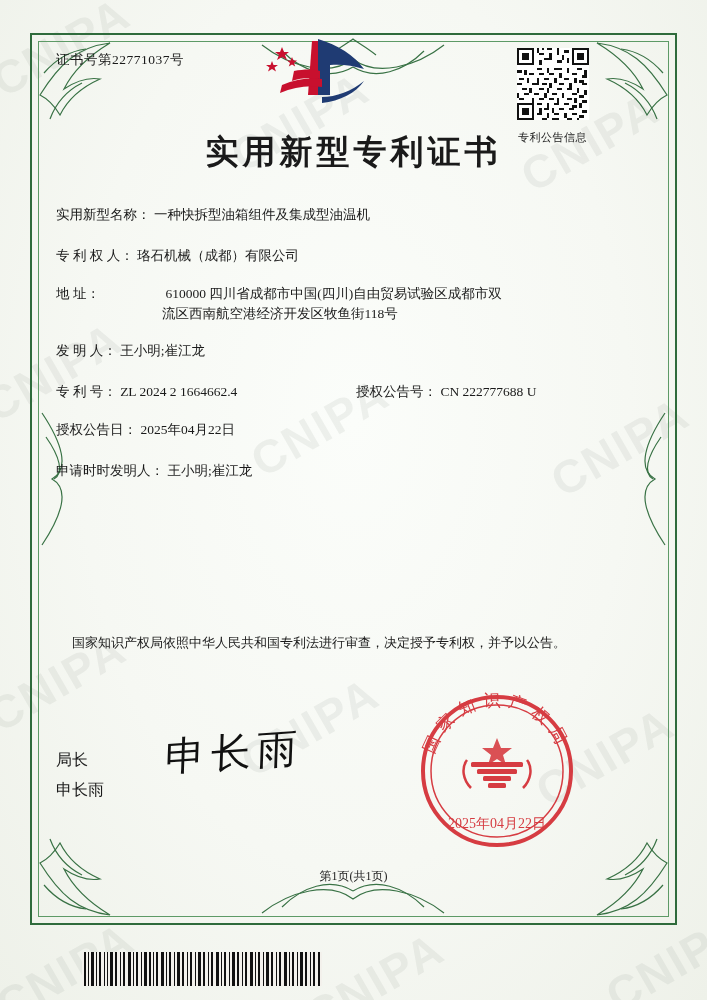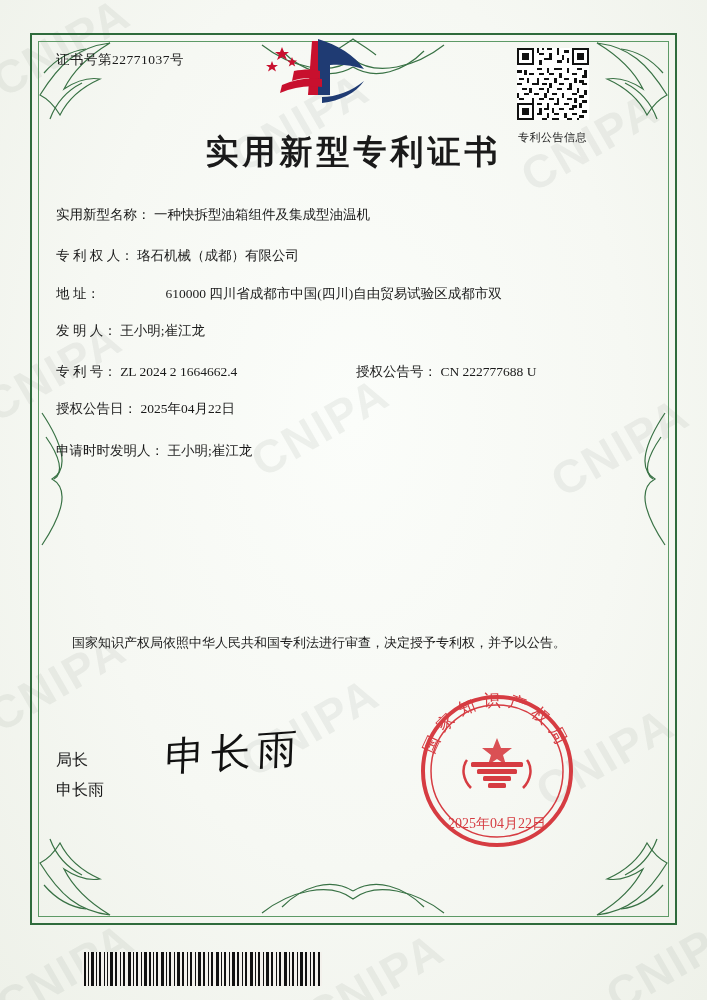--- a/index.html
+++ b/index.html
@@ -380,20 +380,21 @@
     <div class="spacer-sm"></div>
 
     <div class="row">
       <span class="lbl">专 利 权 人：</span>
       <span class="val">珞石机械（成都）有限公司</span>
     </div>
 
     <div class="row">
       <span class="lbl lbl-w1">地        址：</span>
       <span class="val">610000 四川省成都市中国(四川)自由贸易试验区成都市双</span>
+      <span class="addr-line2">流区西南航空港经济开发区牧鱼街118号</span>
     </div>
 
     <div class="row">
       <span class="lbl">发  明  人：</span>
       <span class="val">王小明;崔江龙</span>
     </div>
 
     <div class="spacer-sm"></div>
 
     <div class="row row-2col">
@@ -451,20 +452,21 @@
         <rect x="-20" y="1" width="40" height="5" rx="1.5" stroke="none"></rect>
         <rect x="-14" y="8" width="28" height="5" rx="1.5" stroke="none"></rect>
         <rect x="-9" y="15" width="18" height="5" rx="1.5" stroke="none"></rect>
         <path d="M-30 -8 C -36 0, -34 12, -26 20" fill="none" stroke-width="2.5"></path>
         <path d="M30 -8 C 36 0, 34 12, 26 20" fill="none" stroke-width="2.5"></path>
       </g>
       <text x="89" y="146" text-anchor="middle" font-size="14" fill="#d2232a" font-family="'Liberation Serif', serif">2025年04月22日</text>
     </g>
   </svg>
 
+  <div class="footer">第1页(共1页)</div>
 
   <svg class="barcode" viewBox="0 0 240 34" shape-rendering="crispEdges">
     <rect width="240" height="34" fill="#f3f1ec"></rect>
     <g fill="#111">
       <rect x="2" y="0" width="2" height="34"></rect>
         <rect x="6" y="0" width="1" height="34"></rect>
       <rect x="9" y="0" width="3" height="34"></rect>
         <rect x="14" y="0" width="1" height="34"></rect>
       <rect x="17" y="0" width="2" height="34"></rect>
         <rect x="22" y="0" width="1" height="34"></rect>

